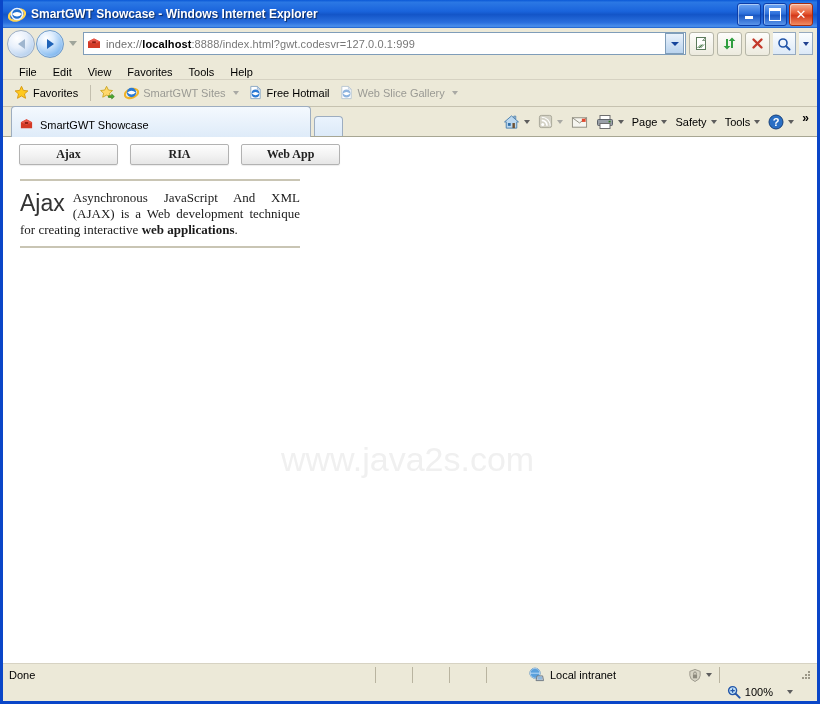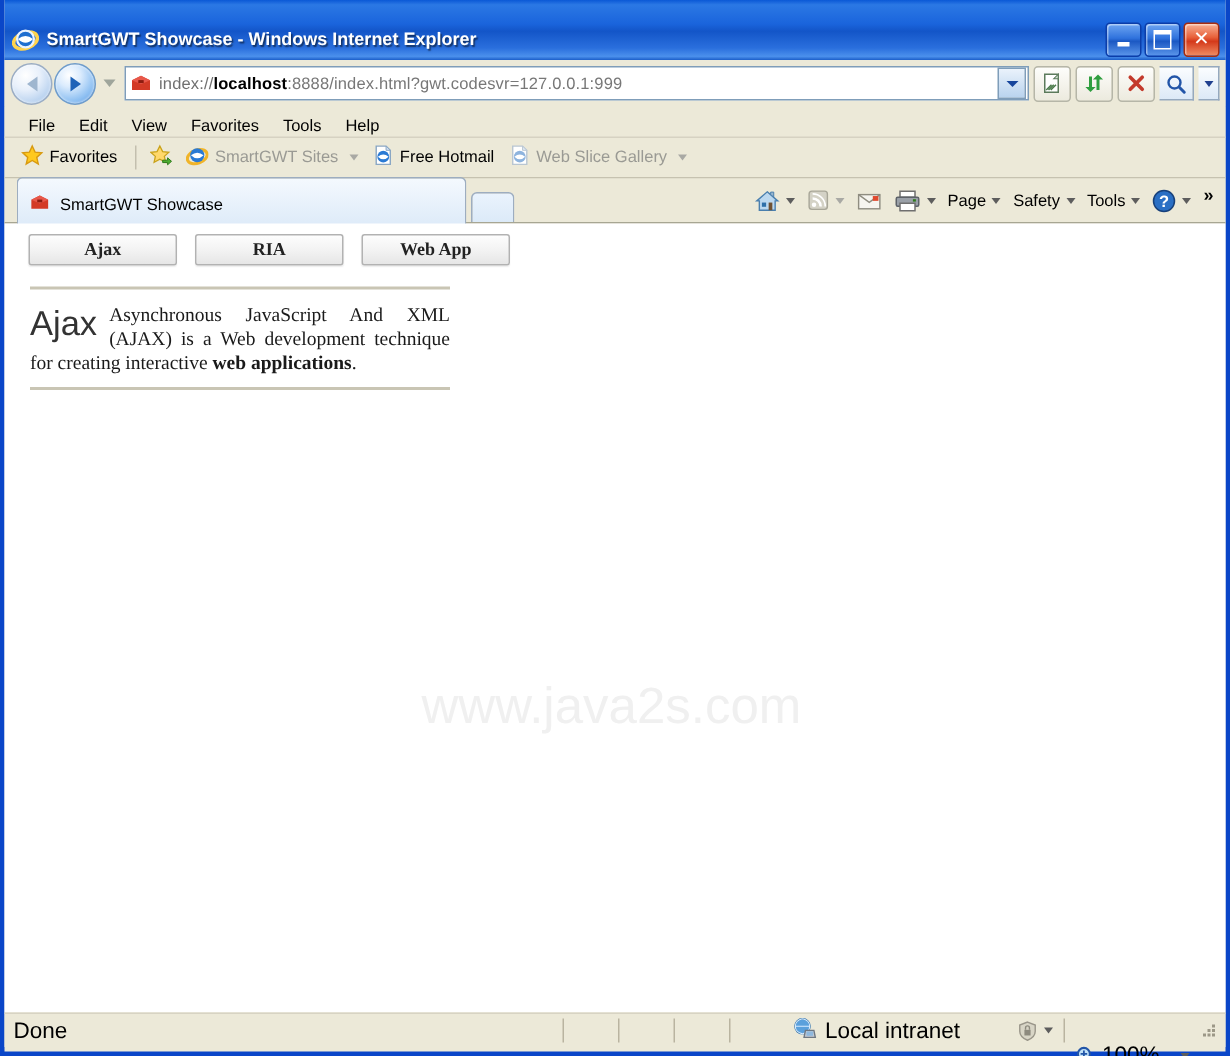--- a/index.html
+++ b/index.html
@@ -23,21 +23,21 @@
     background: #ece9d8;
   }
 
   
   .titlebar {
     height: 28px;
     background: linear-gradient(to bottom,
       #0a58d6 0%, #2b78e4 8%, #1a64dc 40%, #1355c8 52%,
       #2a6fdd 80%, #4b90ec 94%, #1b5ec9 100%);
     display: flex; align-items: center;
-    padding: 12px 2px 0 5px;
+    padding: 0 2px 0 5px;
     position: relative;
   }
   .title-ie-icon { width: 18px; height: 18px; position: relative; margin-right: 5px; flex: 0 0 auto; }
   .title-text {
     color: #fff; font-weight: bold; font-size: 12px;
     text-shadow: 1px 1px 1px rgba(0,0,0,.55);
     white-space: nowrap; flex: 1 1 auto;
   }
   .wbtns { display: flex; gap: 2px; align-items: center; padding-right: 2px; }
   .wbtn {
@@ -208,21 +208,21 @@
     font-size: 34px; color: #f0f0f0; letter-spacing: 0px;
     font-family: "Liberation Sans", sans-serif;
     white-space: nowrap;
   }
 
   
   .status {
     height: 22px; background: #ece9d8;
     display: flex; align-items: center;
     border-top: 1px solid #d7d3c3;
-    font-size: 15px; position: relative;
+    font-size: 11px; position: relative;
   }
   .st-done { padding-left: 6px; width: 372px; box-sizing: border-box; }
   .st-ticks { display: flex; height: 16px; align-items: stretch; }
   .st-tick { width: 1px; background: #b9b4a0; margin-right: 36px; }
   .st-zone {
     position: absolute; left: 525px; display: flex; align-items: center; gap: 5px;
   }
   .st-right { position: absolute; right: 6px; display: flex; align-items: center; gap: 0; }
   .st-sep { width: 1px; height: 16px; background: #b9b4a0; margin: 0 7px; }
   .st-zoom { display: flex; align-items: center; gap: 4px; margin-top: 33px; }

